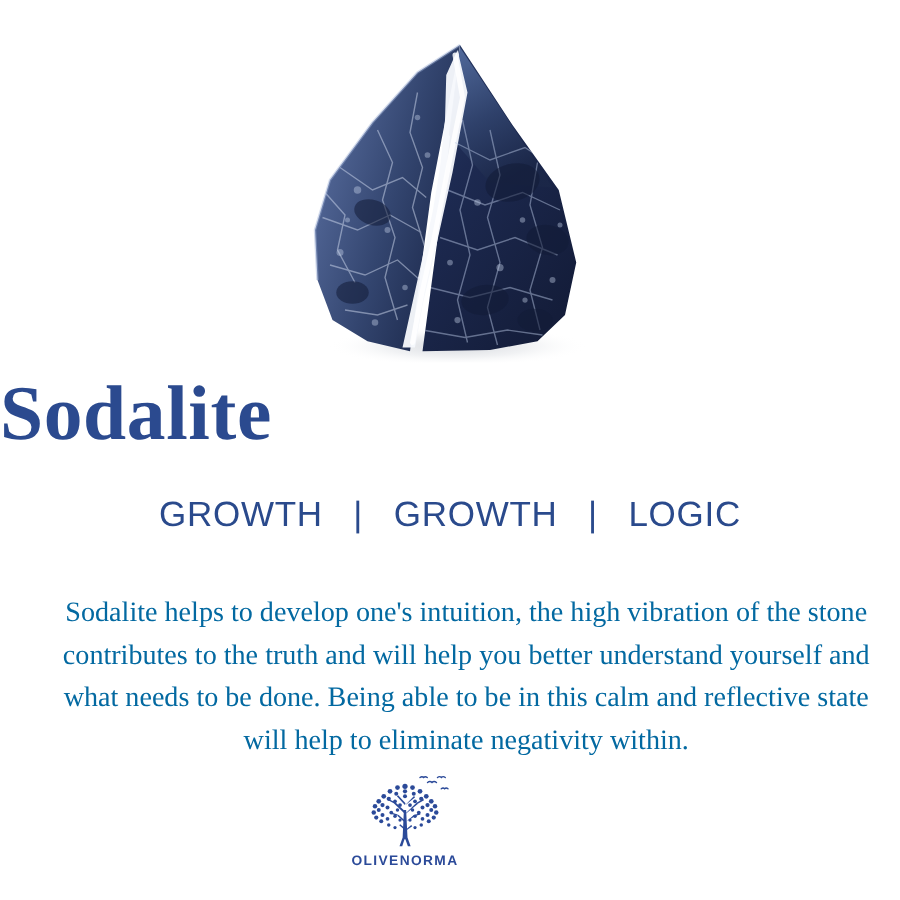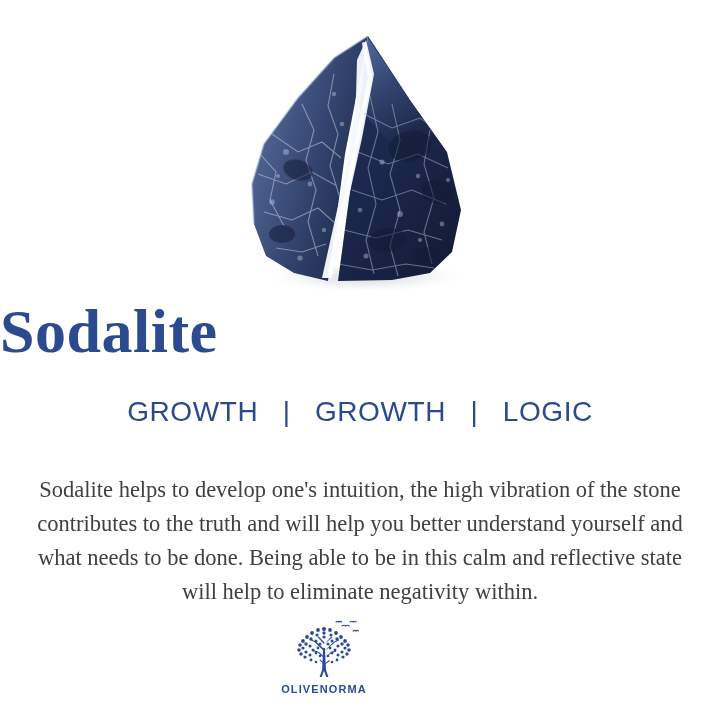--- a/index.html
+++ b/index.html
@@ -70,28 +70,28 @@
   .keywords .sep {
     display: inline-block;
     color: #2a4a8c;
     font-weight: 300;
     padding: 0 16px;
   }
 
   
   .description {
     position: absolute;
-    left: 22px;
+    left: 35px;
     top: 450px;
     width: 676px;
     text-align: center;
     font-family: "Liberation Serif", serif;
     font-size: 22.5px;
     line-height: 34px;
-    color: #404040;
+    color: #0369a1;
   }
 
   
   .brand {
     position: absolute;
     left: 0;
     top: 620px;
     width: 648px;
     text-align: center;
   }

